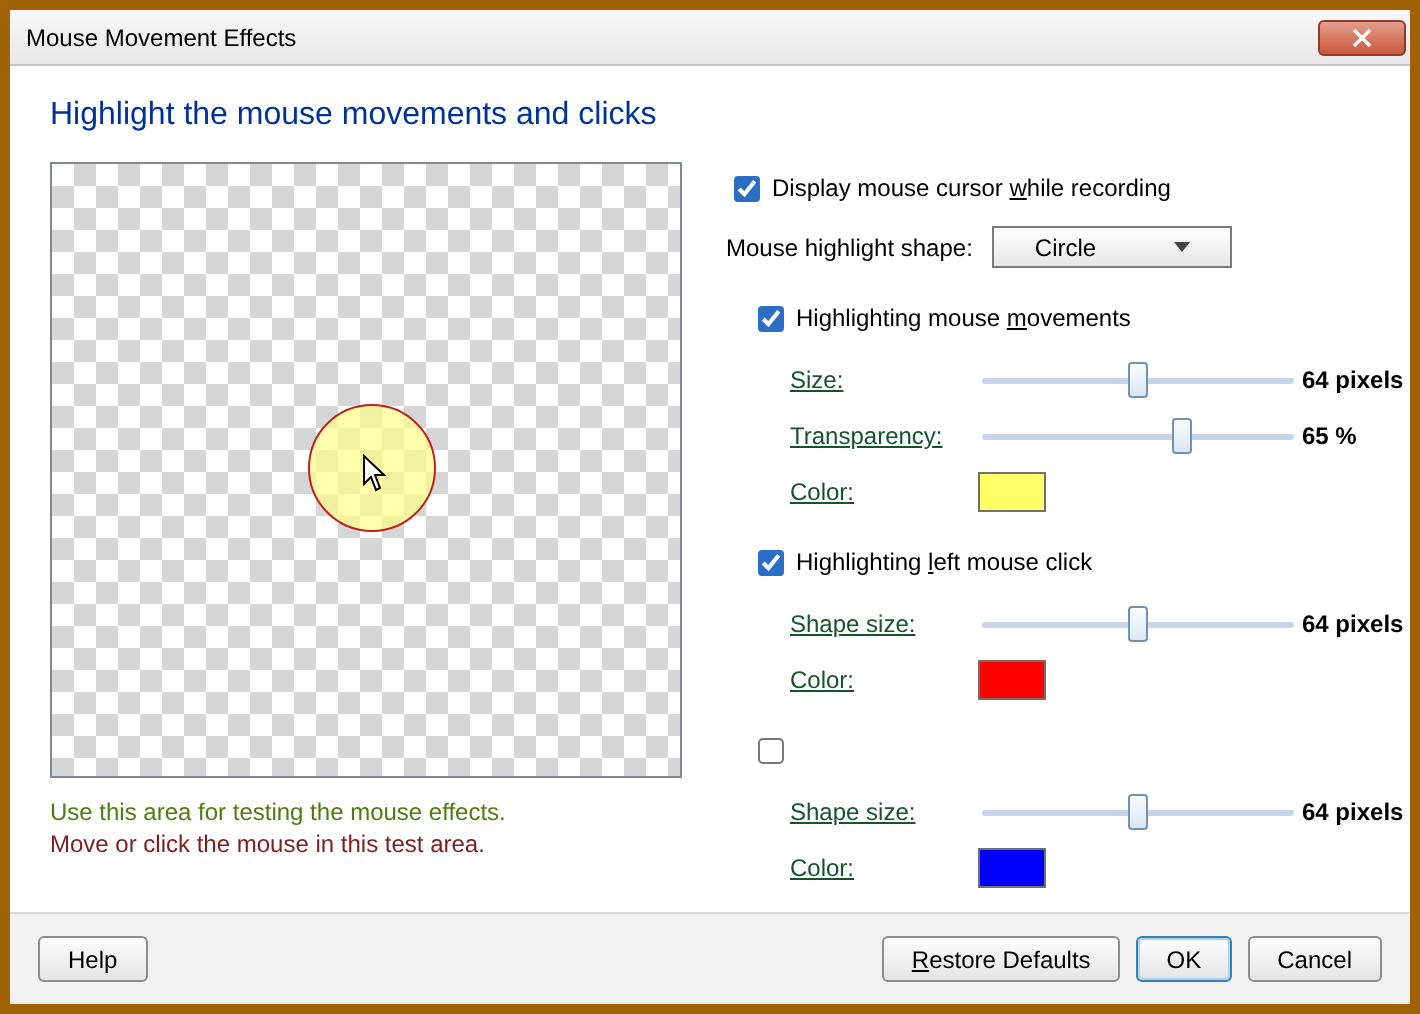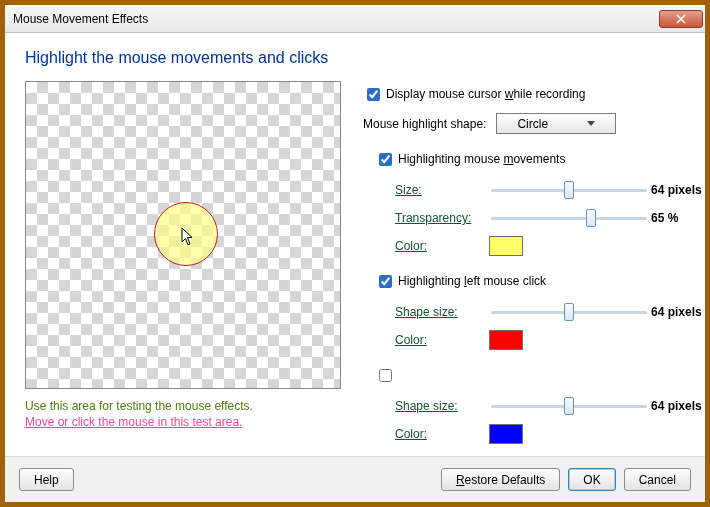--- a/index.html
+++ b/index.html
@@ -18,21 +18,21 @@
   linear-gradient(45deg, #d6d6d6 25%, transparent 25%),
   linear-gradient(-45deg, #d6d6d6 25%, transparent 25%),
   linear-gradient(45deg, transparent 75%, #d6d6d6 75%),
   linear-gradient(-45deg, transparent 75%, #d6d6d6 75%);
   background-size: 22px 22px;
   background-position: 0 0, 0 11px, 11px -11px, -11px 0;
 }
 .highlight-circle { position: absolute; width: 64px; height: 64px; border-radius: 50%; background: rgba(255,255,128,0.65); border: 1px solid #c02020; left: 128px; top: 120px; }
 .cursor-arrow { position: absolute; left: 155px; top: 145px; width: 14px; height: 20px; }
 .hint1 { margin-top: 10px; color: #4d7c0f; }
-.hint2 { margin-top: 2px; color: #ec4899; text-decoration: underline; }
+.hint2 { margin-top: 2px; color: #7f1d1d; }
 .right-col { flex: 1; display: flex; flex-direction: column; gap: 0; padding-top: 0; }
 .row { display: flex; align-items: center; height: 26px; }
 .chk { width: 13px; height: 13px; margin-right: 6px; accent-color: #2a6fc5; }
 .chk-lbl { color: #000; }
 .shape-row { display: flex; align-items: center; gap: 10px; margin: 6px 0 10px 0; }
 .shape-lbl { color: #000; }
 .shape-select { width: 120px; height: 21px; border: 1px solid #7a7a7a; background: linear-gradient(#fff,#e6e6e6); padding: 0 20px; display: flex; align-items: center; justify-content: space-between; cursor: pointer; }
 .sec-check { margin: 2px 0 4px 12px; }
 .field-row { display: flex; align-items: center; height: 28px; margin-left: 32px; }
 .field-label { width: 94px; color: #14532d; text-decoration: underline; }

